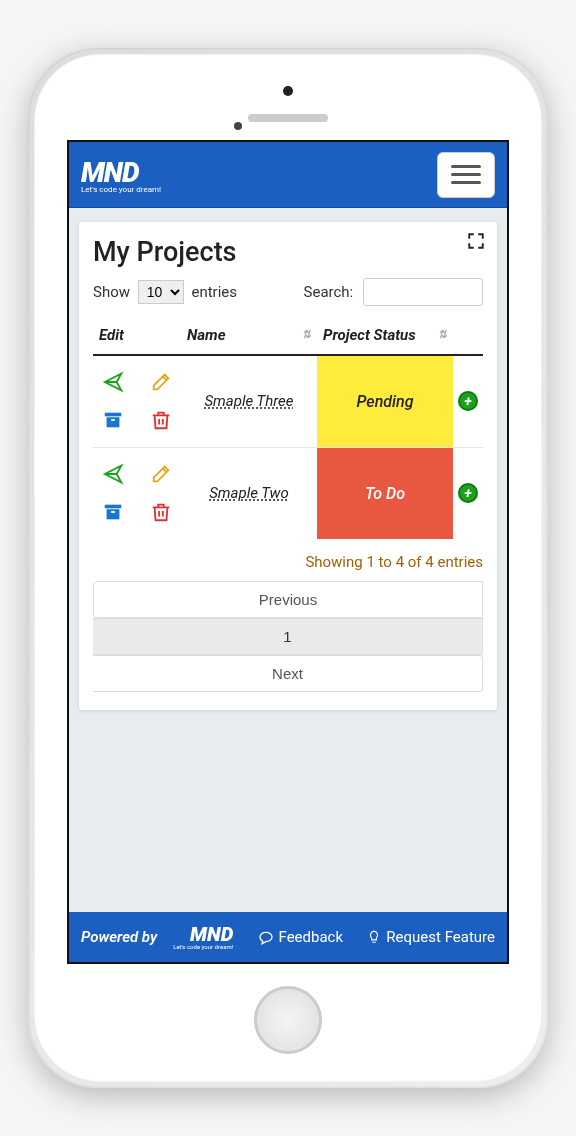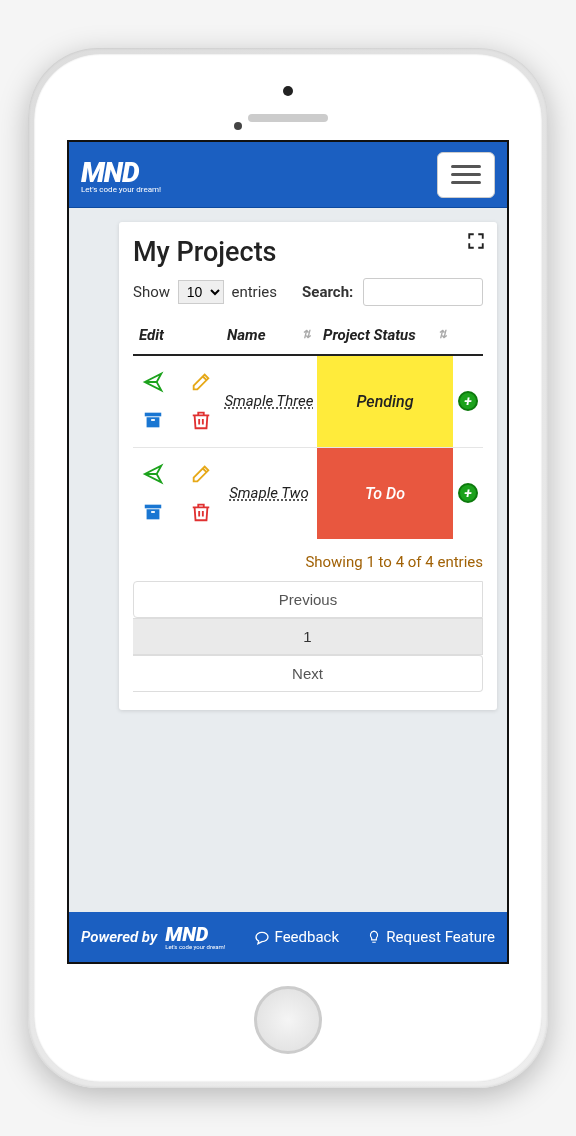--- a/index.html
+++ b/index.html
@@ -67,37 +67,37 @@
   .burger {
     width:58px; height:46px; background:#fff; border:1px solid #ccc; border-radius:6px;
     display:flex; flex-direction:column; align-items:center; justify-content:center; gap:5px;
     cursor:pointer;
   }
   .burger span{ width:30px; height:3px; background:#555; border-radius:2px; }
 
   .content { flex:1; padding:14px 10px 10px; overflow:auto; }
   .card {
     background:#fff; border-radius:3px; box-shadow:0 1px 4px rgba(0,0,0,.12);
-    padding:14px 14px 18px; position:relative;margin-left:40px;
+    padding:14px 14px 18px; position:relative;
   }
   .expand { position:absolute; top:10px; right:12px; width:18px; height:18px; cursor:pointer; }
   h1 { font-size:27px; font-weight:500; color:#222; margin-bottom:10px; }
   .btn-row { display:flex; gap:8px; margin-bottom:14px; flex-wrap:wrap; }
   .btn {
     display:inline-flex; align-items:center; gap:5px;
     color:#fff; font-size:15px; padding:7px 11px; border-radius:4px; border:none; cursor:pointer;
   }
   .btn-blue{ background:#007bff; }
   .btn-green{ background:#28a745; }
   .btn svg{ width:14px; height:14px; fill:#fff; }
 
   .controls-row { display:flex; justify-content:space-between; align-items:center; font-size:15px; color:#333; margin-bottom:10px; }
   .show-entries select{ padding:2px 4px; font-size:14px; margin:0 4px; border:1px solid #ccc; }
   .search-box input{ width:120px; padding:5px 7px; border:1px solid #ccc; border-radius:3px; margin-left:6px; font-size:14px; }
-  .search-box label{ font-size:15px;font-weight:bold; }
+  .search-box label{ font-size:15px; }
 
   table { width:100%; border-collapse:collapse;font-style:italic; }
   th { font-size:15px; font-weight:700; padding:10px 6px; text-align:left; border-bottom:2px solid #222; position:relative; color:#222; }
   th.sortable::after { content:"⇅"; font-size:11px; color:#aaa; position:absolute; right:6px; top:12px; }
   td { border-top:1px solid #e5e5e5; padding:0; vertical-align:middle; }
   tbody tr { height:92px; }
   .edit-cell { width:88px; padding:8px 4px; }
   .icon-grid { display:grid; grid-template-columns:1fr 1fr; gap:16px 16px; justify-items:center; }
   .icon-grid svg{ width:22px; height:22px; cursor:pointer; }
   .name-cell { font-size:15px; text-align:center; }
@@ -116,21 +116,21 @@
   .pager button.active{ background:#eaeaea; color:#333; }
   .pager button:first-child{ border-radius:4px 0 0 4px; }
   .pager button:last-child{ border-radius:0 4px 4px 0; border-left:none; }
   .pager button.active{ border-left:none; }
 
   .bottombar{
     background:#1b5fc1; color:#fff; height:50px;
     display:flex; align-items:center; justify-content:space-between;
     padding:0 12px; font-size:15px;
   }
-  .bottombar .powered{ display:flex; align-items:center; gap:8px; font-style:italic; font-weight:600;}
+  .bottombar .powered{ display:flex; align-items:center; gap:16px; font-style:italic; font-weight:600;text-align:right;}
   .bottombar .logo-sm{ font-weight:900; font-style:italic; font-size:20px; }
   .bottombar a{ color:#fff; text-decoration:none; display:inline-flex; align-items:center; gap:5px; cursor:pointer;}
 </style>
 </head>
 <body>
 
 <div class="phone-outer">
  <div class="phone-mid">
   <div class="phone-inner">
     <div class="cam"></div>

